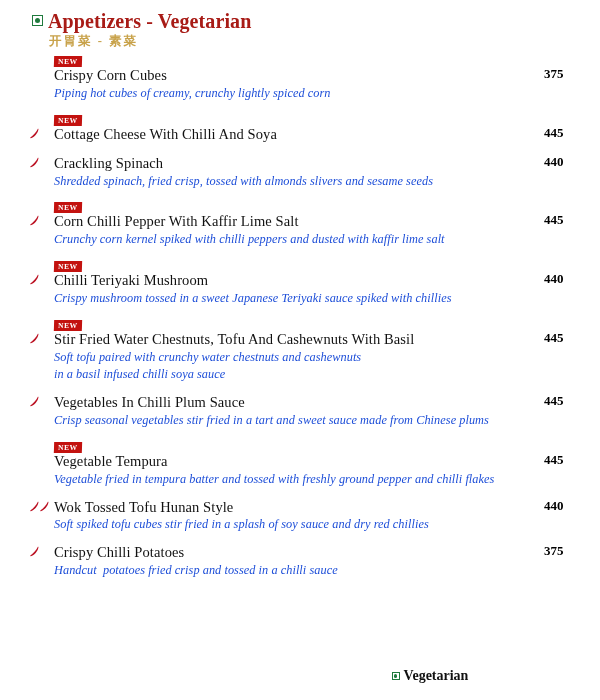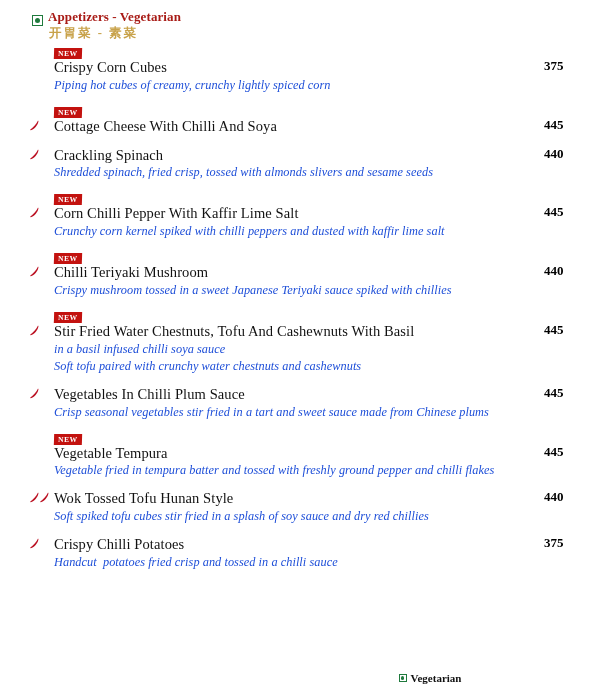--- a/index.html
+++ b/index.html
@@ -43,21 +43,21 @@
     flex: none;
   }
   .veg-mark i {
     display: block;
     width: 5px;
     height: 5px;
     border-radius: 50%;
     background: #1f7a3d;
   }
   .section-title {
-    font-size: 13px;
+    font-size: 20px;
     font-weight: bold;
     color: #a81b16;
     letter-spacing: .1px;
     line-height: 1.15;
   }
   .section-title-cn {
     font-size: 12.5px;
     color: #c8a24a;
     letter-spacing: 2px;
     line-height: 1.2;
@@ -153,21 +153,21 @@
     height: 8px;
     border-width: 1.1px;
     margin-top: 0;
     margin-right: 4px;
   }
   .footer-legend .veg-mark i {
     width: 3.5px;
     height: 3.5px;
   }
   .legend-label {
-    font-size: 11px;
+    font-size: 14px;
     font-weight: bold;
     color: #111111;
   }
 </style>
 </head>
 <body>
 
 <div class="page">
 
   <div class="section-header">
@@ -242,22 +242,22 @@
       <div class="menu-item">
         <div class="badge-row"><span class="badge-new">NEW</span></div>
         <span class="chilli-wrap" style="top:16px"><svg class="chilli" viewBox="0 0 10 12">
             <path d="M8.6 1.1c-.7 1.6-1.9 3.4-3.4 5C3.6 7.9 1.9 9.4.4 10.4c-.5.3-.1 1 .5.8 1.9-.6 4-2 5.6-3.9C8.2 5.3 9.2 3.2 9.4 1.3c.1-.6-.6-.8-.8-.2z" fill="#bb1122"></path>
           </svg></span>
         <div class="title-row">
           <span class="item-name">Stir Fried Water Chestnuts, Tofu And Cashewnuts With Basil</span>
           <span class="item-price">445</span>
         </div>
         <div class="item-desc">
+          <div>Soft tofu paired with crunchy water chestnuts and cashewnuts</div>
           <div>in a basil infused chilli soya sauce</div>
-          <div>Soft tofu paired with crunchy water chestnuts and cashewnuts</div>
         </div>
       </div>
       <div class="menu-item">
         <span class="chilli-wrap" style="top:3px"><svg class="chilli" viewBox="0 0 10 12">
             <path d="M8.6 1.1c-.7 1.6-1.9 3.4-3.4 5C3.6 7.9 1.9 9.4.4 10.4c-.5.3-.1 1 .5.8 1.9-.6 4-2 5.6-3.9C8.2 5.3 9.2 3.2 9.4 1.3c.1-.6-.6-.8-.8-.2z" fill="#bb1122"></path>
           </svg></span>
         <div class="title-row">
           <span class="item-name">Vegetables In Chilli Plum Sauce</span>
           <span class="item-price">445</span>
         </div>

